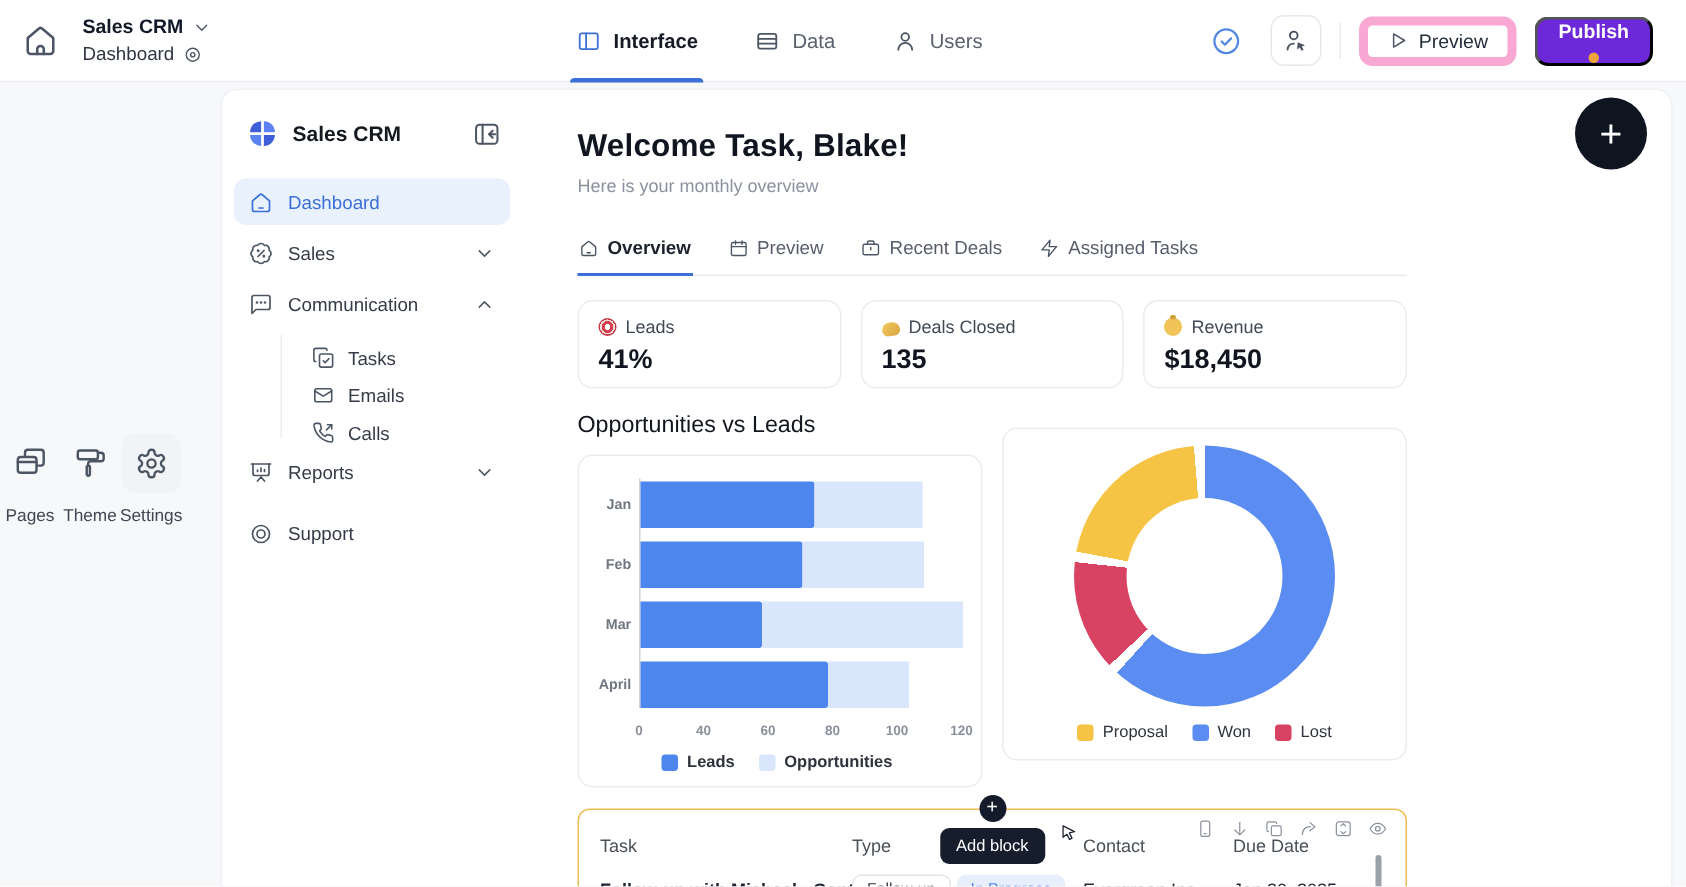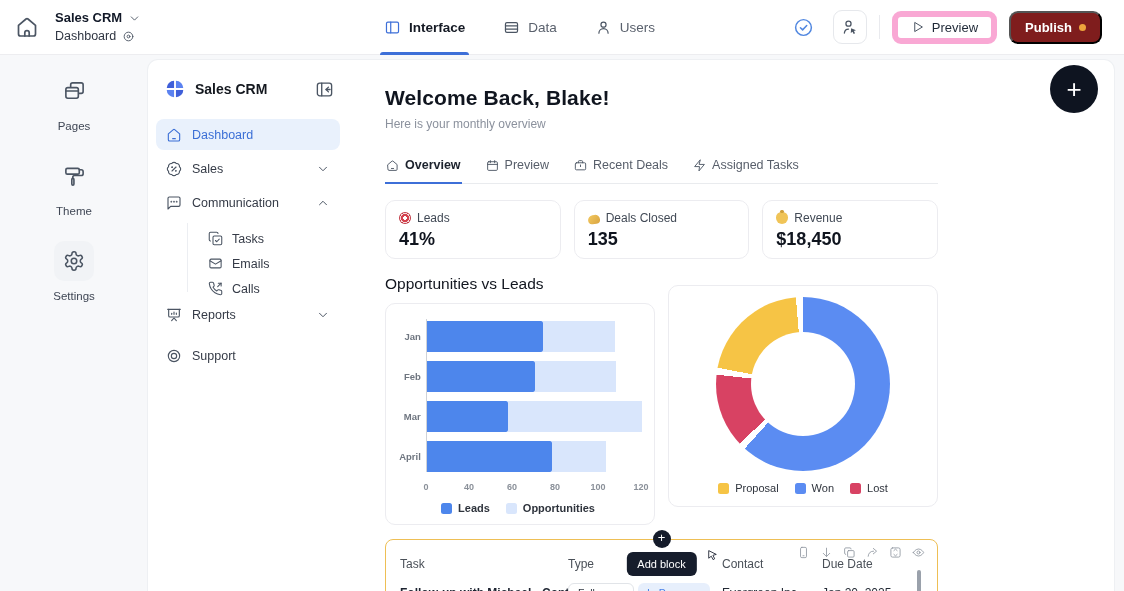--- a/index.html
+++ b/index.html
@@ -19,26 +19,26 @@
   .tb-tabs { display:flex; gap:30px; height:55px; }
   .tb-tab { position:relative; display:flex; align-items:center; gap:8px; font-size:13.5px; color:#5a616d; cursor:pointer; padding:0 4px; }
   .tb-tab.active { color:#151a24; font-weight:700; }
   .tb-tab.active::after { content:""; position:absolute; left:0; right:0; bottom:0; height:3px; background:#3d6fd8; border-radius:3px 3px 0 0; }
   .tb-right { margin-left:auto; display:flex; align-items:center; gap:12px; padding-right:22px; }
   .icon-btn { width:34px; height:34px; border-radius:9px; display:flex; align-items:center; justify-content:center; cursor:pointer; }
   .icon-btn.bordered { border:1px solid #e6e8ec; }
   .tb-sep { width:1px; height:24px; background:#e9eaee; }
   .btn { display:flex; align-items:center; gap:7px; height:33px; border-radius:9px; font-size:13px; cursor:pointer; }
   .btn-preview { background:#fff; border:6px solid #f9a8d4; color:#1f2937; padding:0 13px; font-weight:500; }
-  .btn-publish { background:#7f1d1d; color:#fff; padding:0 14px; font-weight:600; }
+  .btn-publish { background:#6d28d9; color:#fff; padding:0 14px; font-weight:600;flex-direction:column; }
   .pub-dot { width:7px; height:7px; border-radius:50%; background:#eda43c; }
 
   
   .workspace { display:flex; height:536px; }
-  .rail { width:148px; display:flex; flex-direction:column; align-items:center; padding-top:16px; }
+  .rail { width:148px; display:flex; flex-direction:row; align-items:center; padding-top:16px; }
   .rail-item { display:flex; flex-direction:column; align-items:center; margin-bottom:24px; cursor:pointer; }
   .rail-iconwrap { width:40px; height:40px; border-radius:10px; display:flex; align-items:center; justify-content:center; }
   .rail-iconwrap.selected { background:#f1f3f6; }
   .rail-label { margin-top:9px; font-size:11.5px; color:#3f4654; }
 
   .canvas { position:relative; flex:1; margin:5px 10px 0 0; background:#fff;
             border-radius:10px 10px 0 0; box-shadow:0 0 0 1px #eef0f3; display:flex; overflow:hidden; }
 
   
   .sidebar { width:200px; padding:14px 6px 0 6px; flex-shrink:0; }
@@ -337,21 +337,21 @@
         <svg class="ic" width="16" height="16" viewBox="0 0 24 24">
             <circle cx="12" cy="12" r="8.5"></circle>
             <circle cx="12" cy="12" r="4"></circle>
           </svg>
         <span>Support</span>
       </div>
     </aside>
 
     <section class="content">
       <div class="inner">
-        <h1>Welcome Back, Blake!</h1>
+        <h1>Welcome Task, Blake!</h1>
         <div class="subtitle">Here is your monthly overview</div>
 
         <div class="mtabs">
           <div class="mtab active">
             <svg class="ic" width="13" height="13" viewBox="0 0 24 24">
                 <path d="M3.5 10.3 11 4a1.6 1.6 0 0 1 2 0l7.5 6.3V19a2 2 0 0 1-2 2h-13a2 2 0 0 1-2-2Z"></path>
                 <line x1="10" y1="17.5" x2="14" y2="17.5"></line>
               </svg>
             <span>Overview</span>
           </div>

